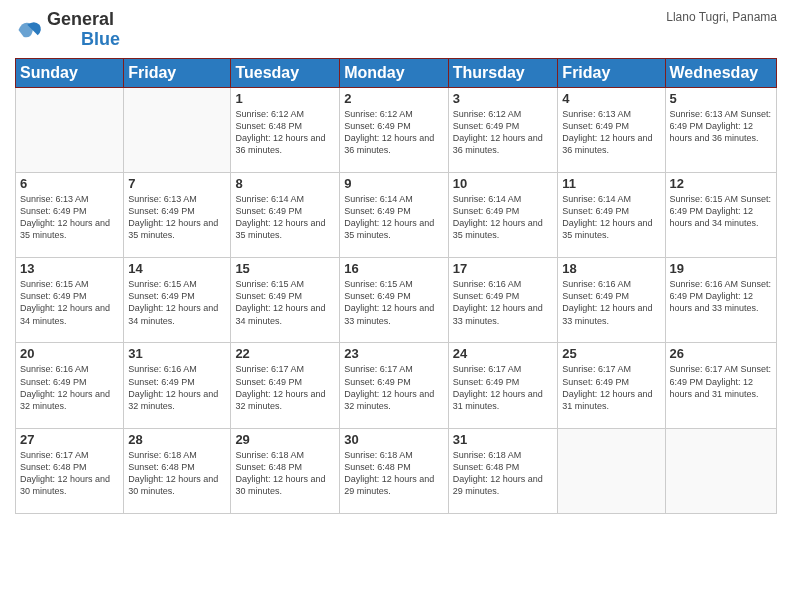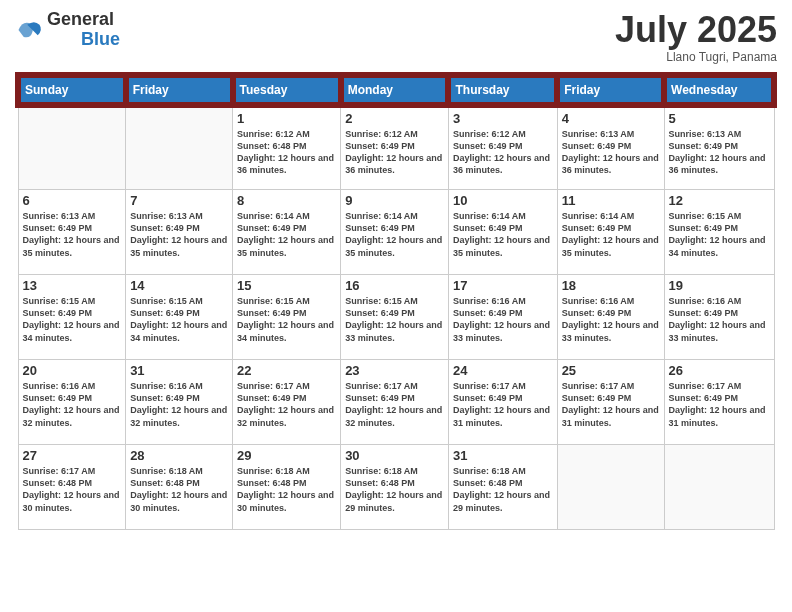--- a/index.html
+++ b/index.html
@@ -62,25 +62,25 @@
       color: #555;
     }
     .calendar {
       width: 100%;
       border-collapse: collapse;
       flex: 1;
     }
     .calendar th {
       background: #2a7abf;
       color: #fff;
-      font-size: 12px;
+      font-size: 16px;
       font-weight: bold;
       padding: 5px 4px;
       text-align: left;
-      border: 6px solid #7f1d1d;
+      border: 1px solid #7f1d1d;
     }
     .calendar td {
       border: 1px solid #ccc;
       vertical-align: top;
       padding: 3px 4px;
       width: 113px;
       height: 85px;
       background: #fff;
       font-size: 9.5px;
       color: #333;
@@ -92,40 +92,38 @@
       font-size: 13px;
       font-weight: bold;
       color: #333;
       display: block;
       margin-bottom: 2px;
     }
     .day-info {
       font-size: 9px;
       color: #444;
       line-height: 1.35;
-      font-weight: bold;
     }
   </style>
 </head>
 <body>
 
 <div class="page">
   <div class="header">
     <div class="logo">
       <svg class="logo-icon" viewBox="0 0 32 32" xmlns="http://www.w3.org/2000/svg">
         <path d="M4 16 Q8 6 16 8 Q22 10 20 18 Q18 26 10 24 Z" fill="#2a7abf" opacity="0.7"></path>
         <path d="M14 10 Q22 4 28 10 Q32 16 26 22 Z" fill="#2a7abf"></path>
       </svg>
       <div class="logo-text">
         <span class="logo-general">General</span>
         <span class="logo-blue">Blue</span>
       </div>
     </div>
     <div class="title-block">
-      <div class="month-title">July 2025</div>
       <div class="location">Llano Tugri, Panama</div>
     </div>
   </div>
 
   <table class="calendar">
     <thead>
       <tr>
         <th>Sunday</th>
         <th>Friday</th>
         <th>Tuesday</th>

